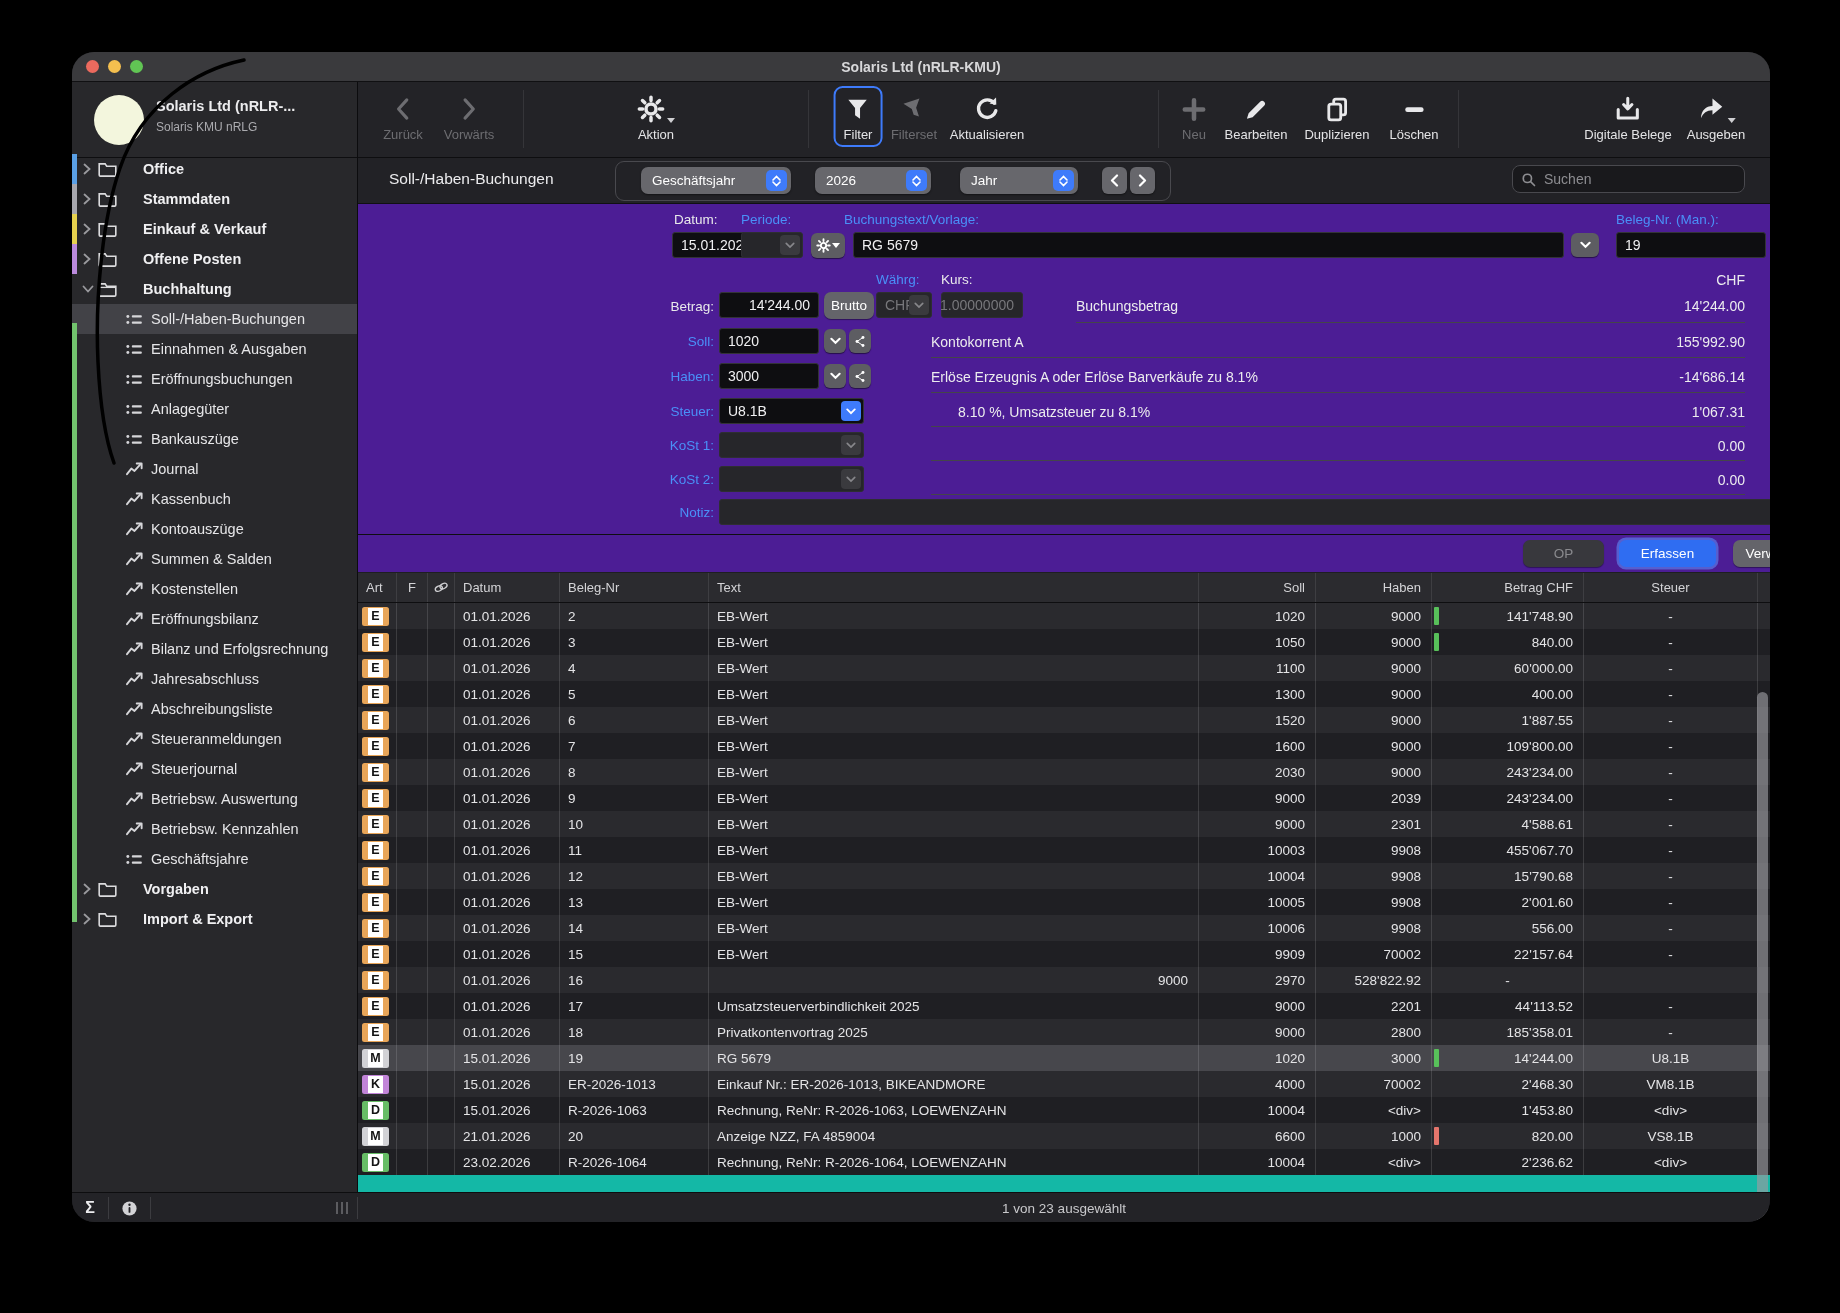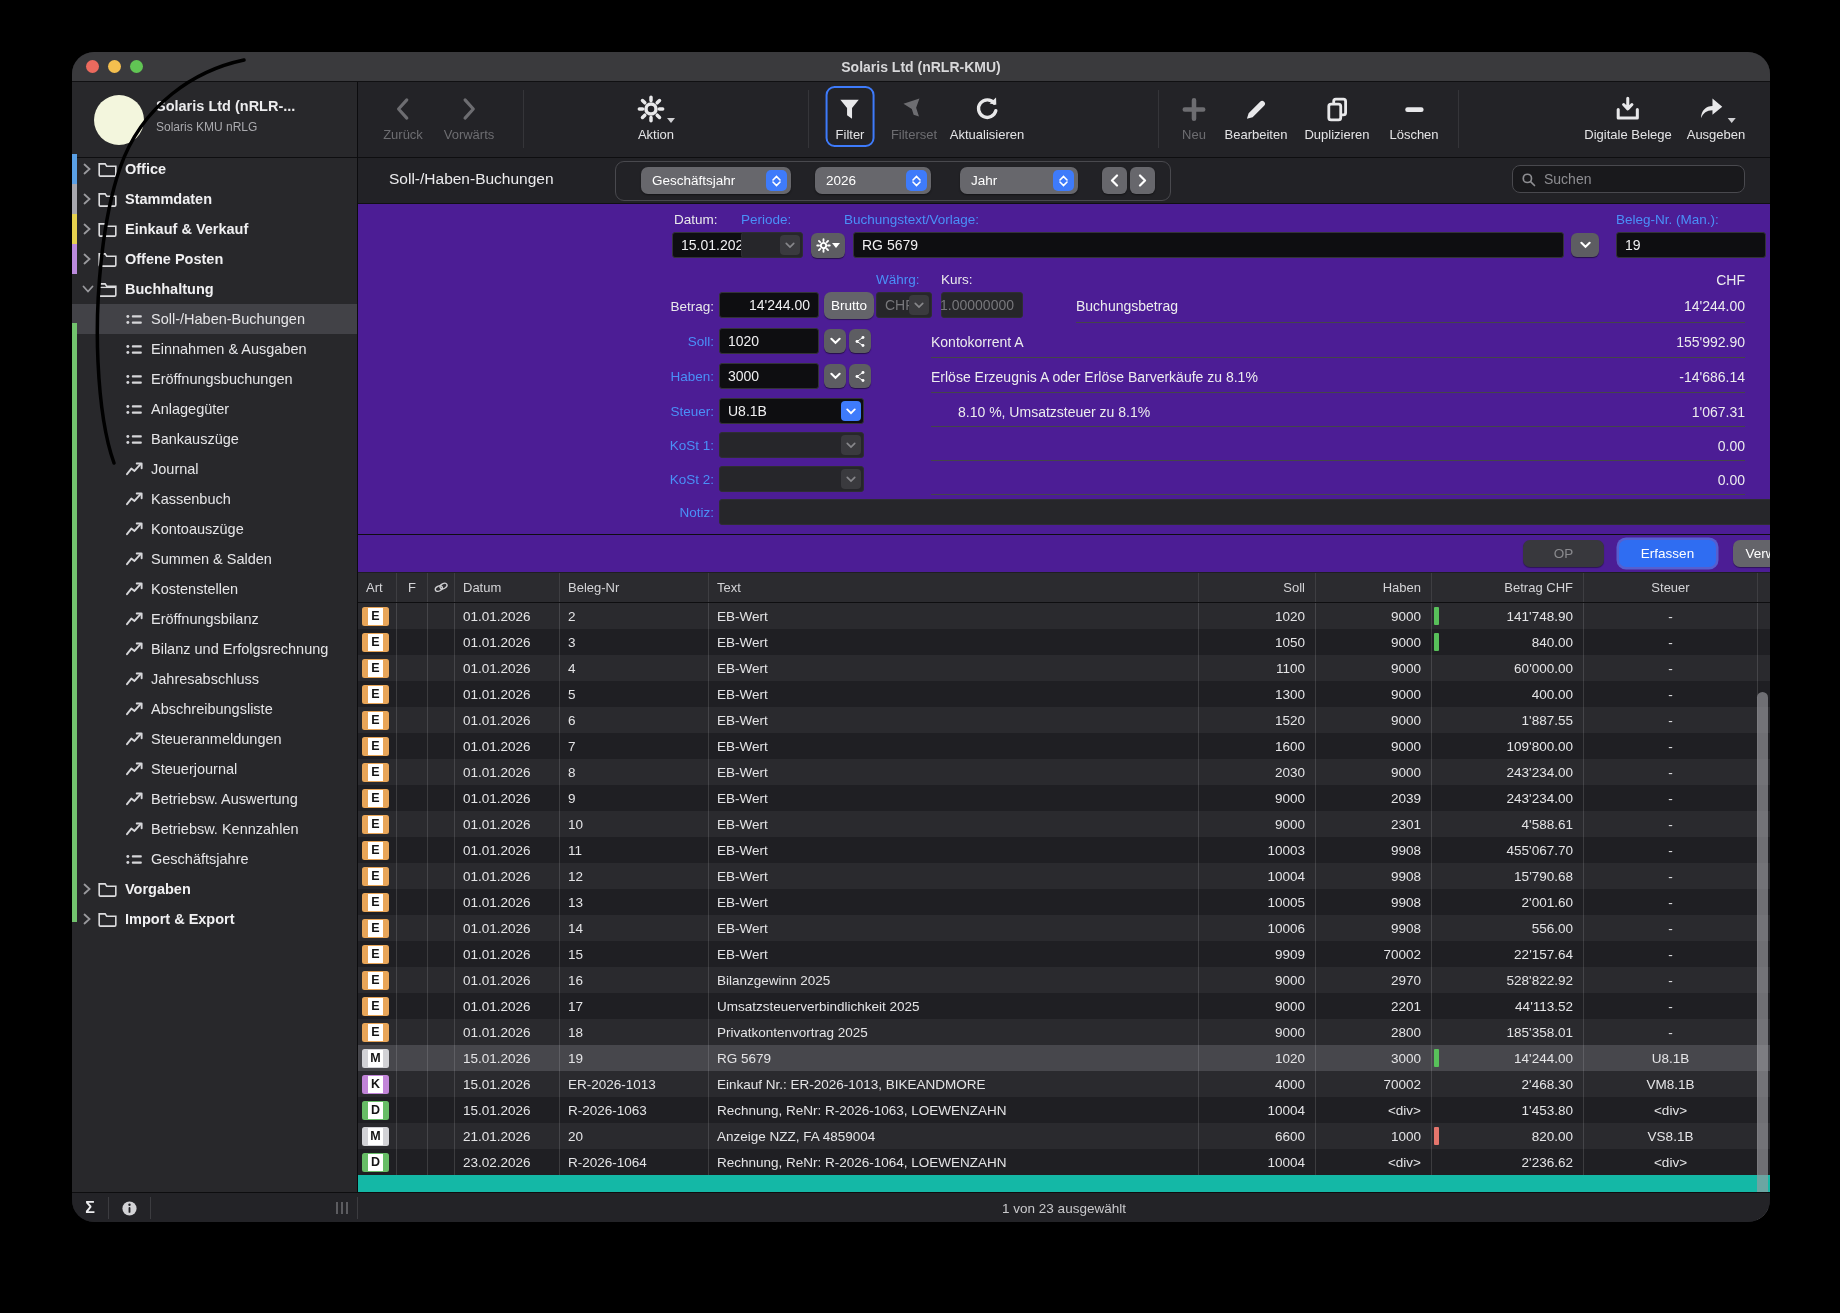--- a/index.html
+++ b/index.html
@@ -16,32 +16,32 @@
   .sb-header{position:absolute;left:0;top:0;width:100%;height:76px;border-bottom:1px solid #0e0e10;}
   .avatar{position:absolute;left:22px;top:13px;width:50px;height:50px;border-radius:50%;background:#f3f6dd;}
   .sb-title{position:absolute;left:84px;top:16px;font-size:14.5px;font-weight:700;color:#ececee;white-space:nowrap;}
   .sb-sub{position:absolute;left:84px;top:38px;font-size:12px;color:#ababaf;white-space:nowrap;}
   .tree{position:absolute;left:0;top:72px;right:0;}
   .trow-sb{position:relative;height:30px;display:flex;align-items:center;color:#e8e8ea;}
   .trow-sb.sel{background:#424247;}
   .stripe{position:absolute;left:0;top:0;width:5px;height:100%;}
   .disclosure{width:12px;margin-left:10px;color:#9a9a9e;display:flex;align-items:center;}
   .f-icon{width:21px;margin-left:4px;color:#dcdcde;display:flex;align-items:center;}
-  .f-label{margin-left:6px;font-size:14.5px;font-weight:700;color:#f0f0f2;white-space:nowrap;}
+  .f-label{margin-left:24px;font-size:14.5px;font-weight:700;color:#f0f0f2;white-space:nowrap;}
   .c-icon{width:20px;margin-left:53px;color:#d6d6d9;display:flex;align-items:center;}
   .c-label{margin-left:6px;font-size:14.5px;color:#e6e6e8;white-space:nowrap;}
   .green-stripe{position:absolute;left:0;width:5px;z-index:2;}
   
   .toolbar{position:absolute;left:286px;top:30px;right:0;height:76px;background:#232327;border-bottom:1px solid #0e0e10;}
   .tsep{position:absolute;top:8px;height:58px;width:1px;background:#353539;}
   .titem{position:absolute;top:7px;transform:translateX(-50%);text-align:center;color:#e4e4e6;}
   .titem .ticon{height:34px;display:flex;align-items:flex-end;justify-content:center;color:#e8e8ea;}
   .titem .tlabel{display:block;margin-top:4px;font-size:13px;white-space:nowrap;}
   .titem.dim .ticon,.titem.dim .tlabel{color:#6d6d71;}
-  .titem.active-box{border:2px solid #3e7bfb;border-radius:9px;padding:1px 8px 3px 8px;top:4px;}
+  .titem.active-box{border:2px solid #3e7bfb;border-radius:9px;padding:1px 8px 3px 8px;top:4px;margin-left:8px;}
   .mini-caret{display:inline-block;width:0;height:0;border-left:4px solid transparent;border-right:4px solid transparent;border-top:5px solid #cfcfd2;vertical-align:middle;margin-left:2px;}
   
   .filterrow{position:absolute;left:286px;top:106px;right:0;height:46px;background:#222226;border-bottom:1px solid #101013;}
   .view-title{position:absolute;left:31px;top:12px;font-size:15.5px;color:#ececee;white-space:nowrap;}
   .filterbox{position:absolute;left:257px;top:3px;width:556px;height:40px;border:1px solid #49494e;border-radius:9px;}
   .pill{position:absolute;top:9px;height:27px;background:#67676c;border-radius:7px;color:#fff;font-size:13.5px;display:flex;align-items:center;justify-content:space-between;padding:0 4px 0 11px;box-shadow:0 1px 2px rgba(0,0,0,.45);}
   .stepper{width:21px;height:21px;background:#3e7bfb;border-radius:5px;display:flex;flex-direction:column;align-items:center;justify-content:center;margin-left:10px;}
   .navbtn{position:absolute;top:9px;width:25px;height:27px;background:#67676c;border-radius:6px;display:flex;align-items:center;justify-content:center;color:#fff;box-shadow:0 1px 2px rgba(0,0,0,.45);}
   .searchbox{position:absolute;right:25px;top:7px;width:233px;height:28px;background:#19191c;border:1px solid #49494e;border-radius:8px;display:flex;align-items:center;padding:0 8px;color:#8d8d91;}
   .searchbox input{background:transparent;border:none;outline:none;color:#cfcfd2;font-size:14px;margin-left:6px;width:170px;}
@@ -980,21 +980,20 @@
             <div class="cc">-</div>
           </div>
           <div class="tgrid trow lt">
             <div class="">
               <span class="badge" style="border-color: rgb(232, 165, 88);">E</span>
             </div>
             <div class="cc"></div>
             <div class="cc"></div>
             <div class="cl">01.01.2026</div>
             <div class="cl">16</div>
-            <div class="cl">Bilanzgewinn 2025</div>
             <div class="cr">9000</div>
             <div class="cr">2970</div>
             <div class="betragcell">
               <span class="amt">528'822.92</span>
             </div>
             <div class="cc">-</div>
           </div>
           <div class="tgrid trow dk">
             <div class="">
               <span class="badge" style="border-color: rgb(232, 165, 88);">E</span>

